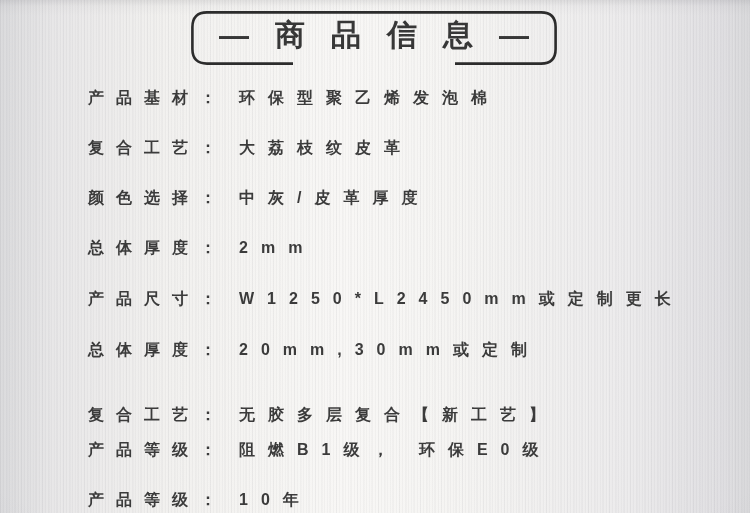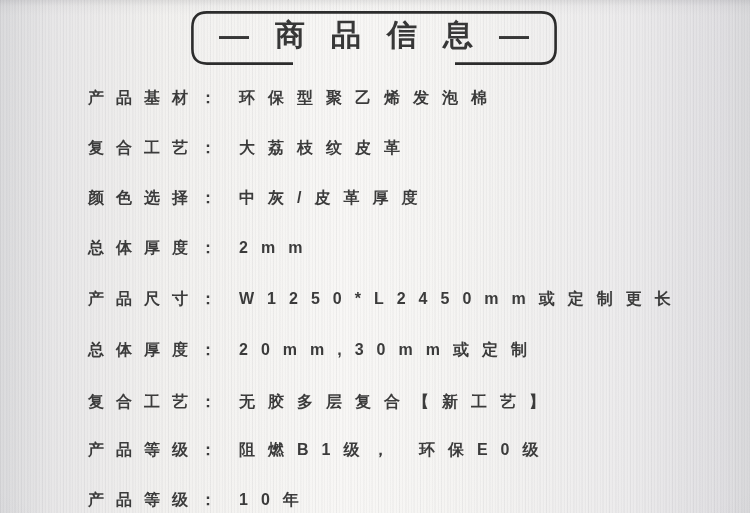--- a/index.html
+++ b/index.html
@@ -73,21 +73,21 @@
     font-weight: 600;
     color: #3b3b3b;
     line-height: 22px;
   }
   .spec-row:nth-of-type(1) { top: 87px; }
   .spec-row:nth-of-type(2) { top: 137px; }
   .spec-row:nth-of-type(3) { top: 187px; }
   .spec-row:nth-of-type(4) { top: 237px; }
   .spec-row:nth-of-type(5) { top: 288px; }
   .spec-row:nth-of-type(6) { top: 339px; }
-  .spec-row:nth-of-type(7) { top: 391px; }
+  .spec-row:nth-of-type(7) { top: 404px; }
   .spec-row:nth-of-type(8) { top: 439px; }
   .spec-row:nth-of-type(9) { top: 489px; }
 
   .spec-label { letter-spacing: 12px; }
   .spec-value { letter-spacing: 13px; margin-left: 11px; }
 </style>
 </head>
 <body>
 
 <div class="panel">

